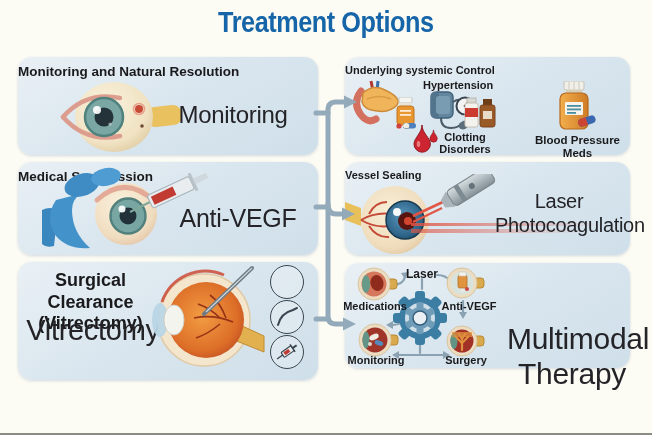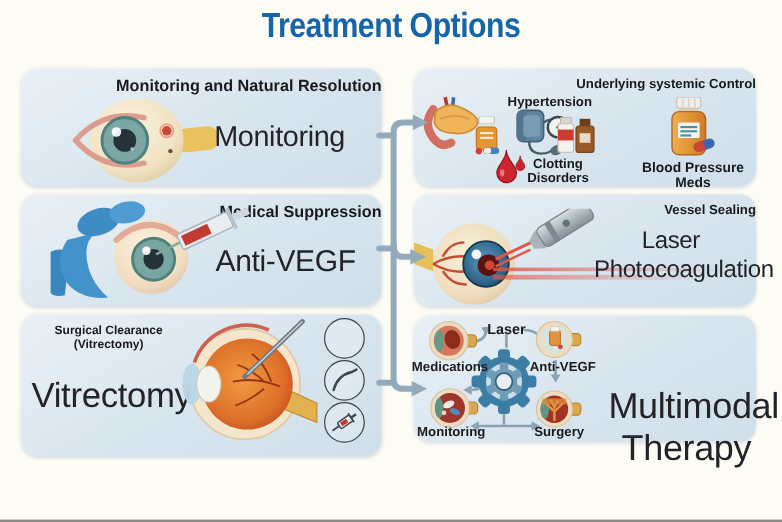--- a/index.html
+++ b/index.html
@@ -5,21 +5,21 @@
   html,body{margin:0;padding:0;background:#fcfbf4;}
   .canvas{position:relative;width:652px;height:435px;background:#fcfbf4;overflow:hidden;
           font-family:"Liberation Sans",sans-serif;color:#1d1d1f;}
   .bottom-edge{position:absolute;left:0;right:0;bottom:0;height:2px;background:#77756e;opacity:.85;}
   .title-wrap{position:absolute;left:0;top:6px;width:652px;text-align:center;}
   .title{display:inline-block;font-size:29px;font-weight:bold;letter-spacing:-.5px;color:#1565a8;
          transform:scaleX(.87);transform-origin:center;}
   .panel{position:absolute;border-radius:14px;
          background:linear-gradient(150deg,#e9f0f5 0%,#d8e5ee 55%,#cfdfe9 100%);
          box-shadow:0 1px 3px rgba(110,135,160,.28);}
-  .hdr{position:absolute;left:0;right:0;top:7px;text-align:right;font-weight:bold;
+  .hdr{position:absolute;left:0;right:17px;top:7px;text-align:left;font-weight:bold;
        font-size:13.5px;color:#1a1a1c;}
   .hdr-r{font-size:11px;}
   .big-label{position:absolute;font-size:24px;color:#242428;text-align:center;letter-spacing:-.3px;}
   .small-label{position:absolute;font-weight:bold;font-size:11px;line-height:1.12;
                color:#1a1a1c;text-align:center;}
   .node-label{position:absolute;font-weight:bold;font-size:11px;color:#1a1a1c;text-align:center;}
   .tool-circle{position:absolute;width:32px;height:32px;border-radius:50%;
                border:1.6px solid #3a4650;background:rgba(252,253,252,.25);}
   svg{display:block;}
   .abs{position:absolute;}
@@ -84,21 +84,21 @@
         <rect x="0" y="-7" width="46" height="14" rx="2" fill="#e9edf0" stroke="#a9b6bc" stroke-width="1.2"></rect>
         <rect x="3" y="-4.5" width="24" height="9" fill="#c23b32"></rect>
         <rect x="46" y="-9.5" width="3" height="19" fill="#b8c2c8"></rect>
         <rect x="49" y="-3" width="14" height="6" fill="#cfd8dd"></rect>
       </g>
     </svg>
     <div class="big-label" style="left:155px;top:42px;width:130px;font-size:25px;">Anti-VEGF</div>
   </div>
 
   <div class="panel" style="left:18px;top:262px;width:300px;height:118px;">
-    <div class="small-label" style="left:10px;top:8px;width:125px;font-size:10px;line-height:1.2;">
+    <div class="small-label" style="left:10px;top:8px;width:125px;font-size:18px;line-height:1.2;">
       <span>Surgical Clearance</span><br>
       <span>(Vitrectomy)</span>
     </div>
     <div class="big-label" style="left:0px;top:52px;width:150px;font-size:29px;">Vitrectomy</div>
     <svg class="abs" style="left:130px;top:0px;" width="118" height="116" viewBox="0 0 118 116">
       <defs>
         <radialGradient id="fun1" cx="45%" cy="45%" r="70%">
           <stop offset="0%" stop-color="#f29c43"></stop>
             <stop offset="65%" stop-color="#dd6f28"></stop>
             <stop offset="100%" stop-color="#b5401f"></stop>

